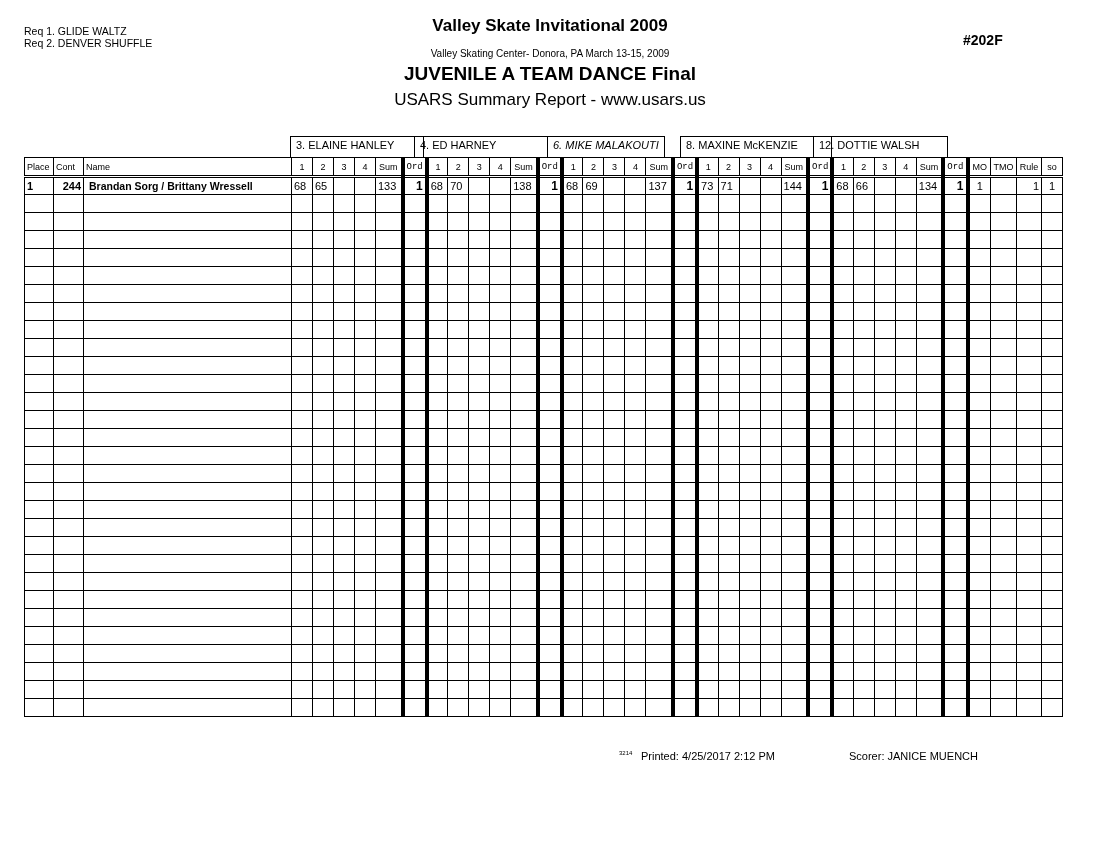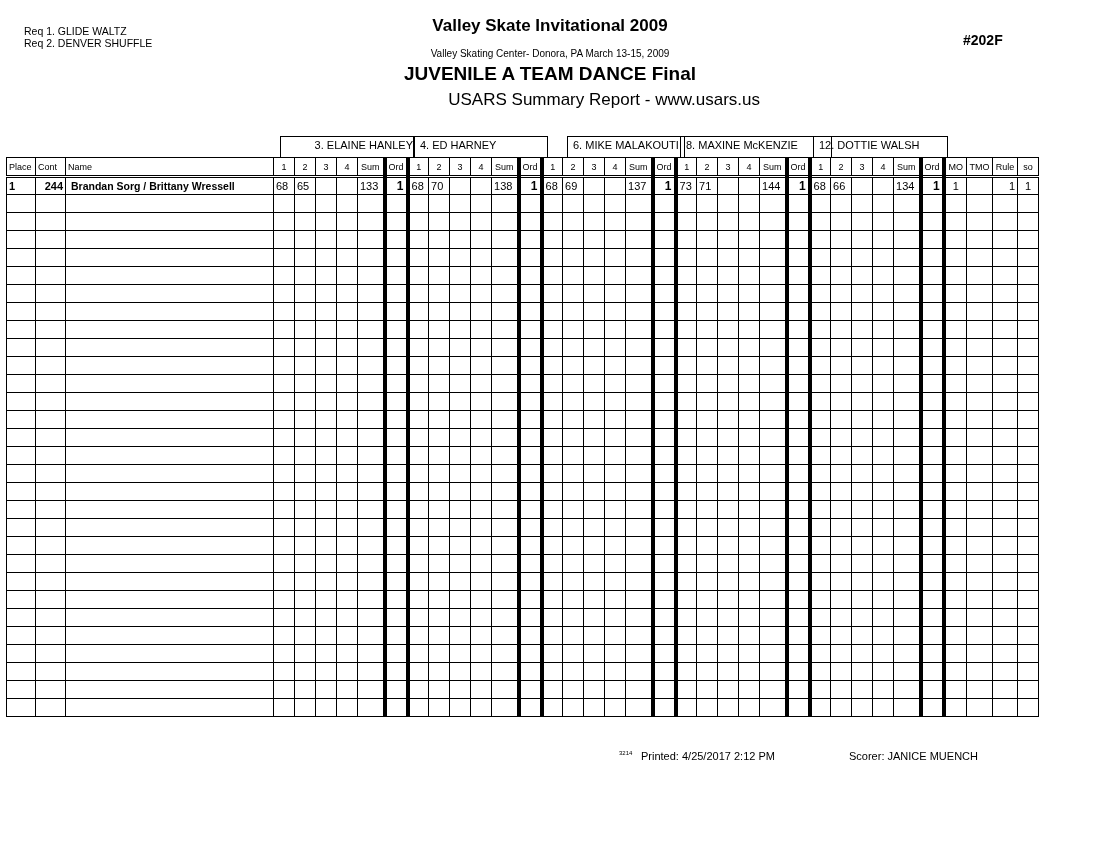--- a/index.html
+++ b/index.html
@@ -2,31 +2,31 @@
 <html><head>
 <meta charset="utf-8">
 <style>
   html, body { margin:0; padding:0; background:#ffffff; }
   body { width:1100px; height:850px; position:relative; overflow:hidden; font-family:"Liberation Sans", sans-serif; color:#000; }
   .req { position:absolute; left:16px; top:25px; font-size:10.5px; line-height:12px;margin-left:8px; }
   .center-head { position:absolute; left:340px; width:420px; text-align:center; }
   .t1 { top:16px; font-size:17px; font-weight:bold; line-height:20px; }
   .t2 { top:45px; font-size:10px; line-height:17px; }
   .t3 { top:63px; font-size:19px; font-weight:bold; line-height:22px; }
-  .t4 { top:90px; font-size:17px; line-height:20px;text-align:right; }
+  .t4 { top:90px; font-size:17px; line-height:20px; }
   .evnum { position:absolute; left:963px; top:24px; font-size:14px; font-weight:bold;margin-top:8px; }
 
   .judge-head { position:absolute; top:136px; height:21px; border:1px solid #000; border-bottom:none; box-sizing:border-box; font-size:11px; line-height:17px; padding-left:5px; white-space:nowrap; overflow:hidden; }
 
-  table.grid { position:absolute; left:6px; top:157px; border-collapse:collapse; table-layout:fixed; }
+  table.grid { position:absolute; left:24px; top:157px; border-collapse:collapse; table-layout:fixed; }
   table.grid td { border:1.5px solid #000; height:18px; padding:0 2px; font-size:10px; white-space:nowrap; overflow:hidden; box-sizing:border-box; }
   table.grid tr.hdr td { height:19px; font-size:9px; text-align:center; border-bottom:3px double #000; }
   table.grid tr.hdr td.left { text-align:left; }
   td.ord { border-left:4px solid #000 !important; border-right:4px solid #000 !important; text-align:right; font-weight:bold; font-size:12px !important; }
-  tr.hdr td.ord { font-weight:normal; font-size:9px !important; text-align:center; }
+  tr.hdr td.ord { font-weight:normal; font-size:9px !important; text-align:center;font-family:Liberation Mono, monospace; }
   td.num { text-align:left; font-size:11px !important; }
   td.sum { font-size:11px !important; }
   td.place { font-weight:bold; font-size:11px !important; text-align:left; }
   td.cont { font-weight:bold; font-size:11px !important; text-align:right; }
   td.name { font-weight:bold; font-size:10.5px !important; padding-left:5px !important;margin-left:33px; }
   td.fin { text-align:center; font-size:11px !important; }
 
   .footer { position:absolute; top:750px; font-size:11px; white-space:nowrap; }
   .tiny { position:absolute; left:619px; top:750px; font-size:6px; }
 </style>
@@ -37,23 +37,23 @@
   <div>Req  1.  GLIDE WALTZ</div>
   <div>Req  2.  DENVER SHUFFLE</div>
 </div>
 
 <div class="center-head t1">Valley Skate Invitational 2009</div>
 <div class="center-head t2">Valley Skating Center- Donora, PA  March 13-15, 2009</div>
 <div class="center-head t3">JUVENILE A TEAM DANCE Final</div>
 <div class="center-head t4">USARS Summary Report - www.usars.us</div>
 <div class="evnum">#202F</div>
 
-<div class="judge-head" style="left:280px;width:134px;text-align:right;">3.  ELAINE HANLEY</div>
+<div class="judge-head" style="left:290px;width:134px;">3.  ELAINE HANLEY</div>
 <div class="judge-head" style="left:414px;width:134px;">4.  ED HARNEY</div>
-<div class="judge-head" style="left:567px;width:118px;">6.  MIKE MALAKOUTI</div>
+<div class="judge-head" style="left:547px;width:118px;font-style:italic;">6.  MIKE MALAKOUTI</div>
 <div class="judge-head" style="left:680px;width:152px;">8.  MAXINE McKENZIE</div>
 <div class="judge-head" style="left:813px;width:135px;">12.  DOTTIE WALSH</div>
 
 <table class="grid" id="grid">
   <colgroup>
     <col style="width:29px">
       <col style="width:30px">
       <col style="width:208px">
     <col style="width:21px">
       <col style="width:21px">

